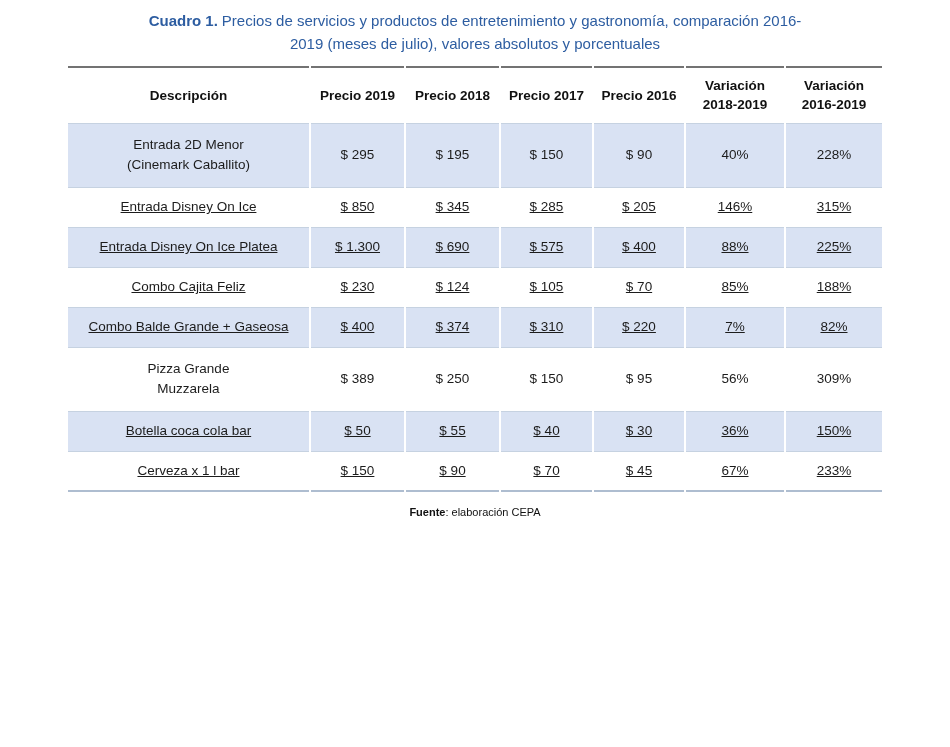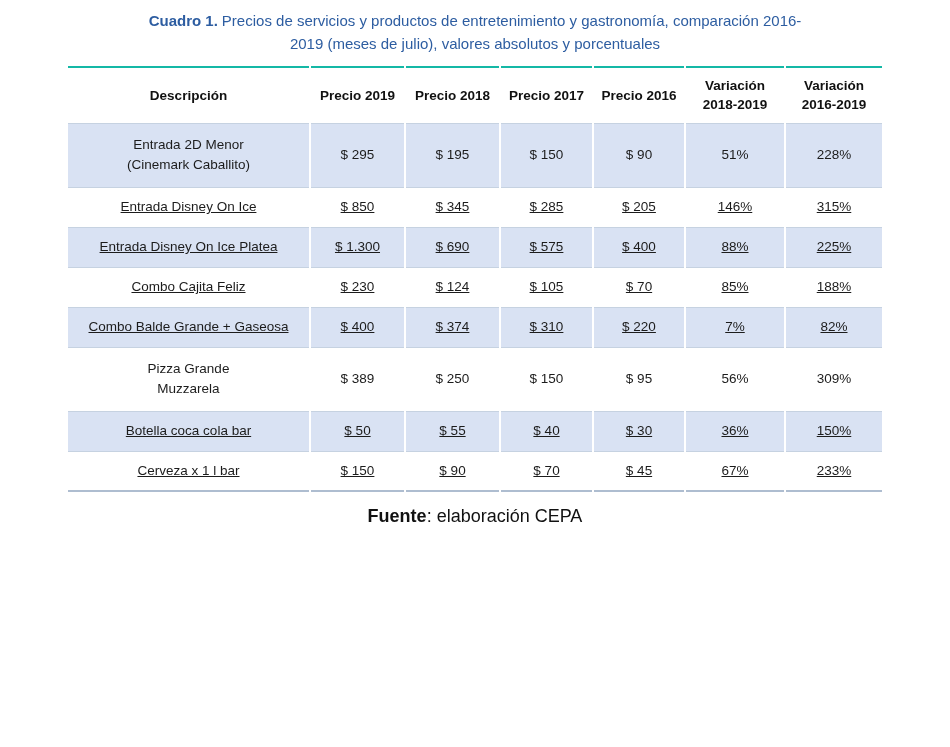--- a/index.html
+++ b/index.html
@@ -24,21 +24,21 @@
     font-weight: 400;
   }
   .title-prefix { font-weight: 700; margin-right: 4px; }
 
   
   table.prices {
     border-collapse: collapse;
     table-layout: fixed;
     width: 814px;
     margin: 11px 0 0 68px;
-    border-top: 2px solid #14b8a6;
+    border-top: 2px solid #737373;
     border-bottom: 2px solid #AEBDD0;
   }
   thead th {
     background: #ffffff;
     font-weight: 700;
     font-size: 13.5px;
     color: #111111;
     height: 56px;
     text-align: center;
     vertical-align: middle;
@@ -58,21 +58,21 @@
   tbody tr:nth-child(odd) td { background: #D9E2F3; }
   th + th, td + td { border-left: 2.5px solid #ffffff; }
   td.desc { white-space: pre-line; }
   tr.r-tall td { height: 64px; }
   tr.r-short td { height: 40px; text-decoration: underline; }
 
   
   .source {
     margin-top: 14px;
     text-align: center;
-    font-size: 18px;
+    font-size: 11px;
     color: #111111;
   }
   .source-label { font-weight: 700; }
 </style>
 </head>
 <body>
 
 <div class="page">
 
   <div class="title">
@@ -103,21 +103,21 @@
       </tr>
     </thead>
     <tbody>
       <tr class="r-tall">
         <td class="desc">Entrada 2D Menor
 (Cinemark Caballito)</td>
         <td>$ 295</td>
         <td>$ 195</td>
         <td>$ 150</td>
         <td>$ 90</td>
-        <td>51%</td>
+        <td>40%</td>
         <td>228%</td>
       </tr>
       <tr class="r-short">
         <td class="desc">Entrada Disney On Ice</td>
         <td>$ 850</td>
         <td>$ 345</td>
         <td>$ 285</td>
         <td>$ 205</td>
         <td>146%</td>
         <td>315%</td>

